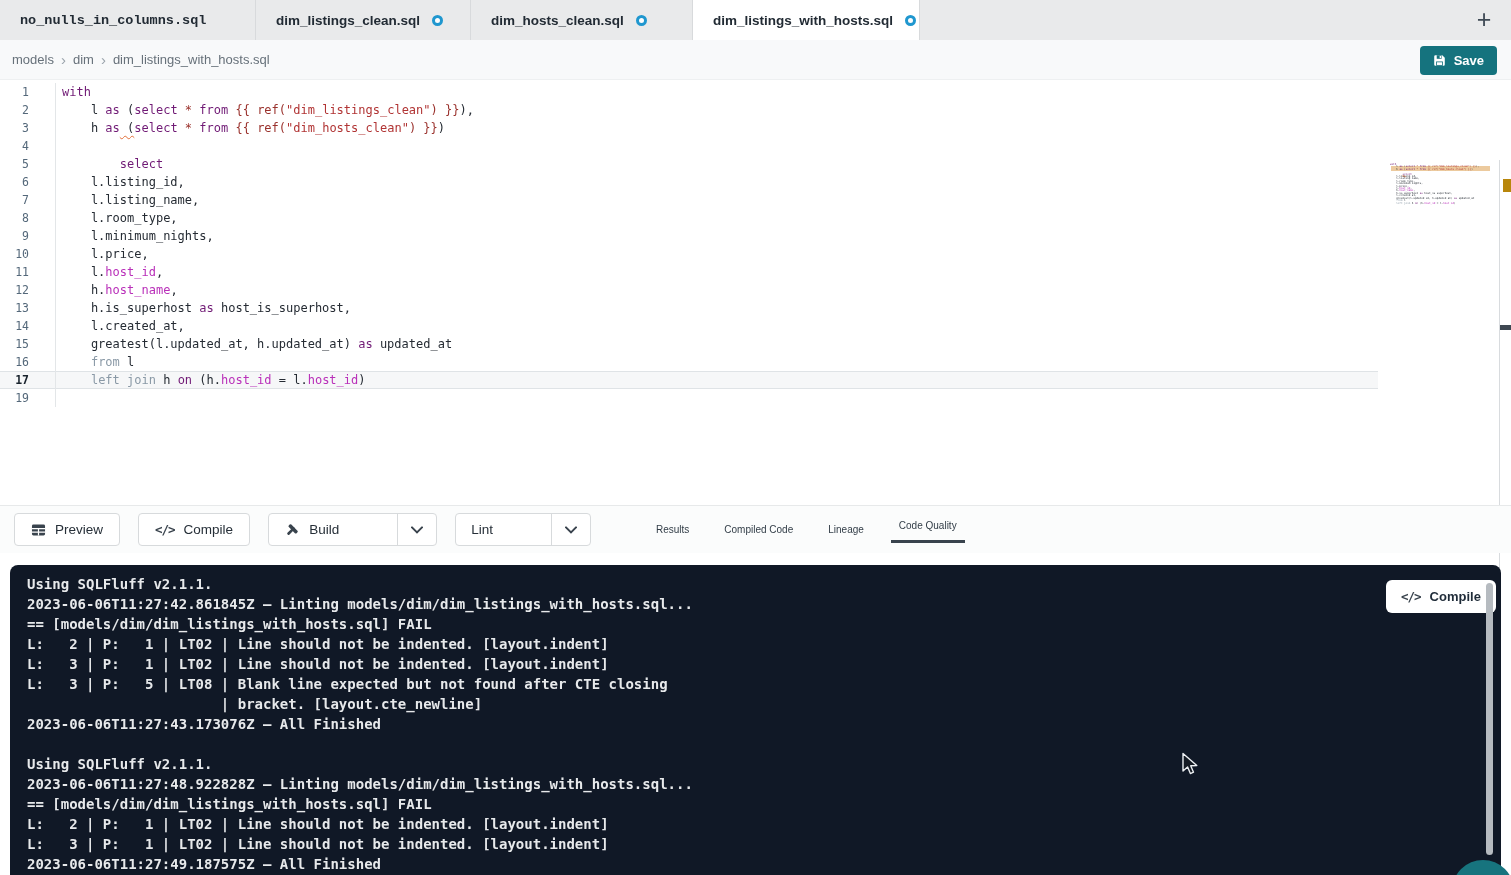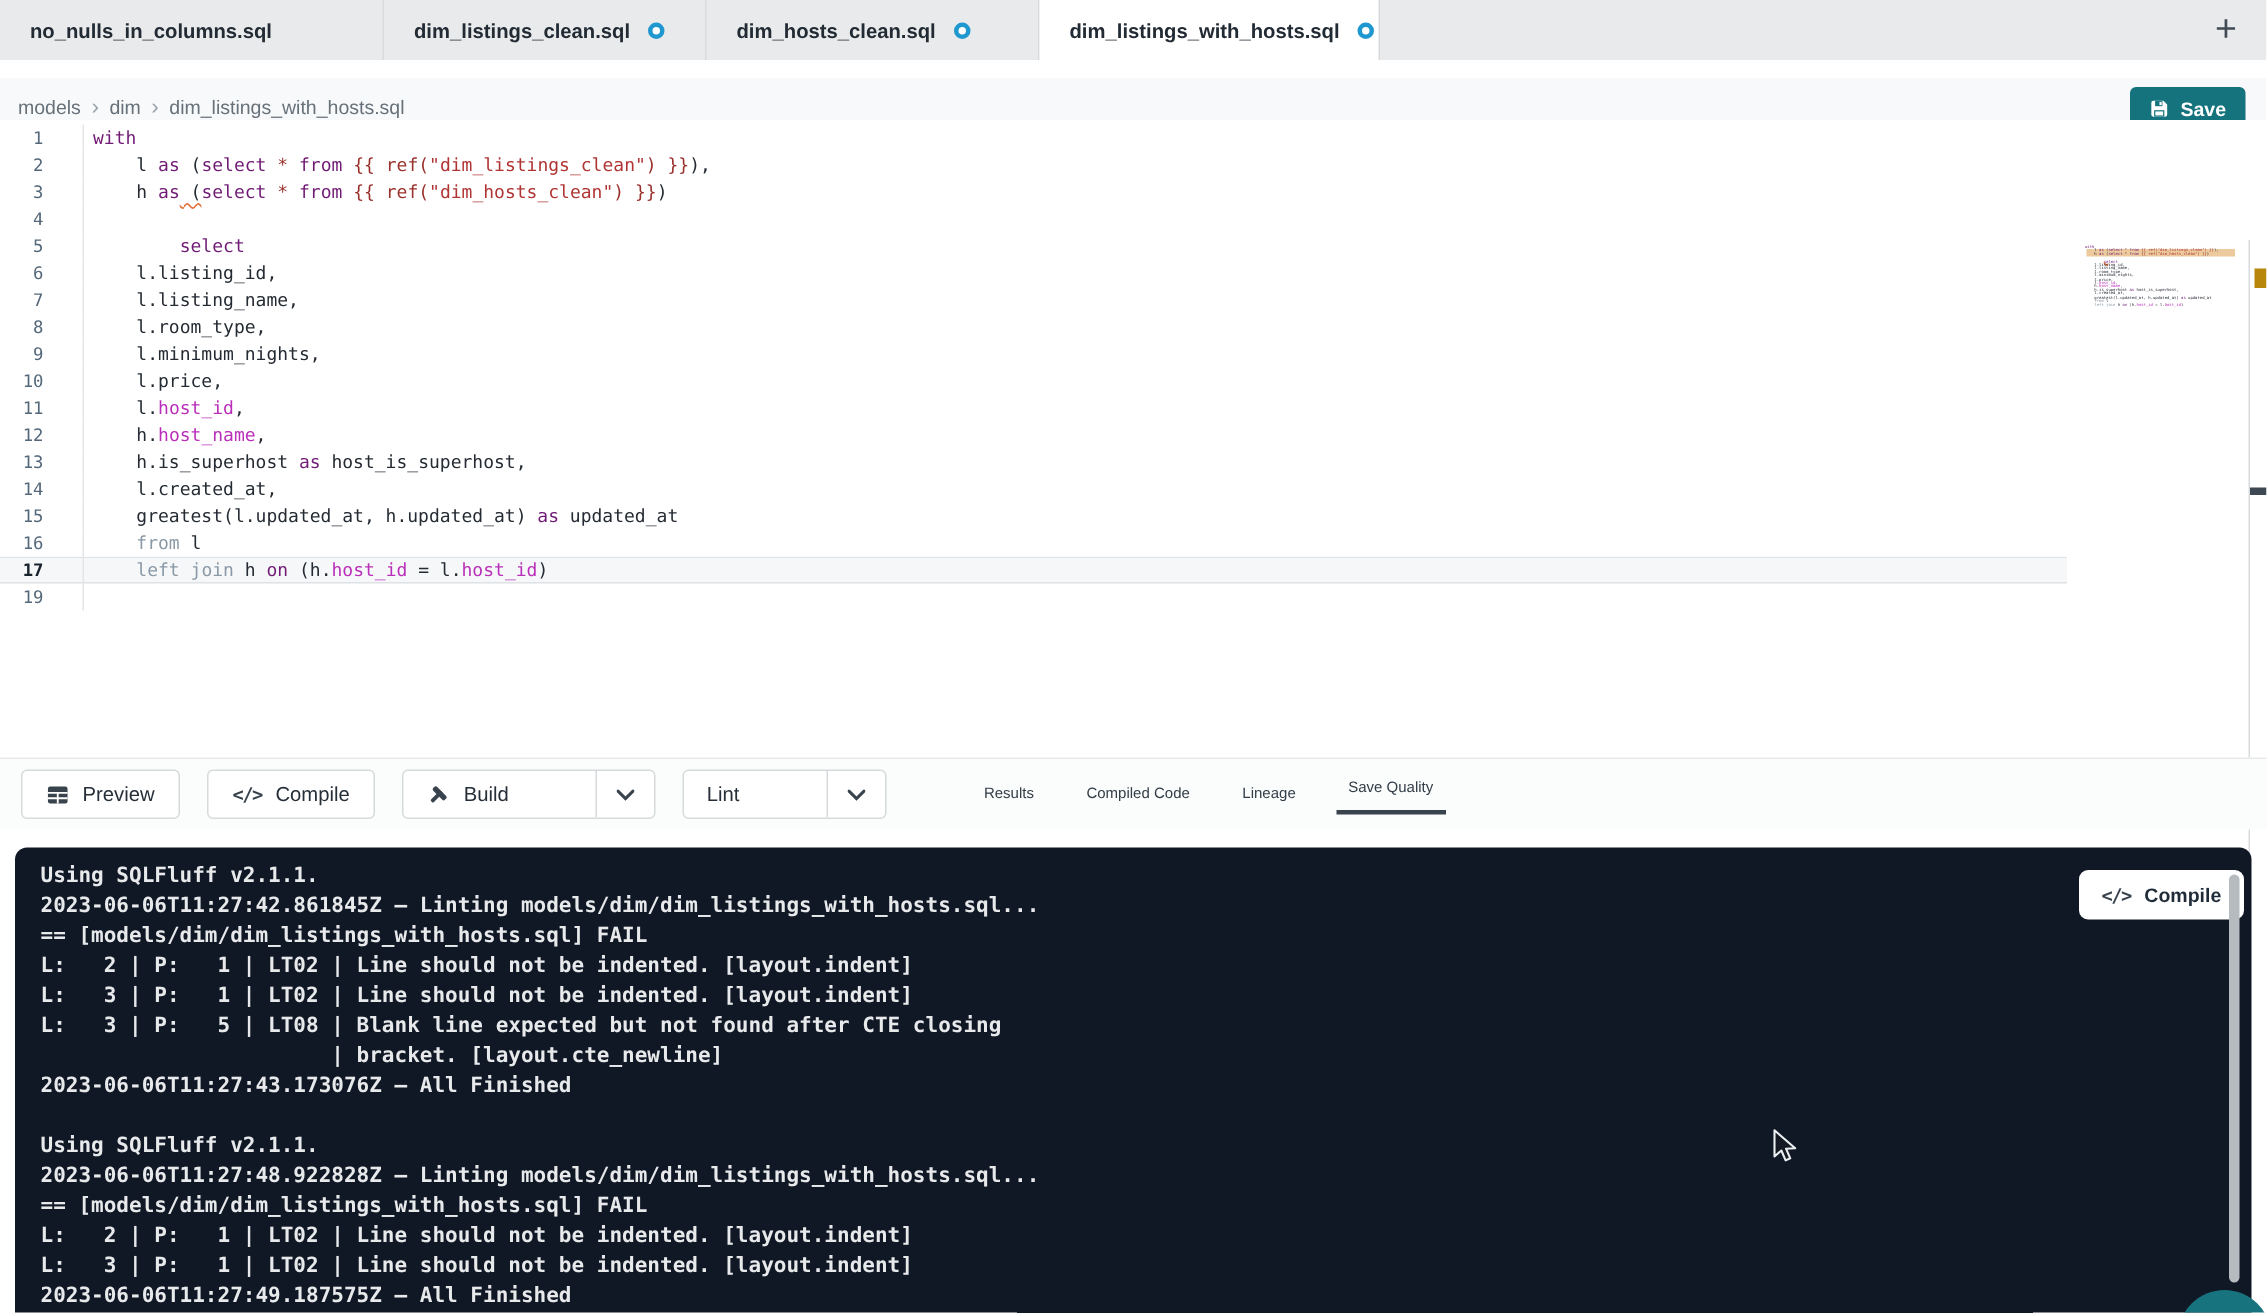--- a/index.html
+++ b/index.html
@@ -15,21 +15,21 @@
          color:#222b34; cursor:default; }
   .tab .tab-label { white-space:nowrap; }
   .tab.active { background:#fff; }
   .dot { width:11px; height:11px; border:3px solid #1f97cf; border-radius:50%;
          background:#fdfdfd; margin-left:12px; flex:0 0 auto; }
   .new-tab { position:absolute; right:12px; top:4px; width:30px; height:30px;
              font-size:25px; font-weight:300; color:#3f4a55; display:flex;
              align-items:center; justify-content:center; }
 
   
-  .crumbbar { position:absolute; left:0; top:52px; width:1511px; height:40px;
+  .crumbbar { position:absolute; left:0; top:40px; width:1511px; height:40px;
               background:#f8f9fa; border-bottom:1px solid #eef0f1;
               display:flex; align-items:center; padding-left:12px; }
   .crumb { font-size:13px; color:#67717a; }
   .crumb-sep { color:#9aa3ab; font-size:15px; margin:0 7px; }
   .save-btn { position:absolute; right:14px; top:6px; height:29px;
               background:#15737e; border-radius:4px; color:#fff; font-size:13px;
               font-weight:600; display:flex; align-items:center; gap:8px;
               padding:0 13px; border:none; }
 
   
@@ -103,21 +103,21 @@
             height:62px; border-radius:50%; background:#17747e; z-index:6; }
   .cursor { position:absolute; left:1180px; top:752px; z-index:10; }
 </style>
 </head>
 <body>
 
 <div id="app">
 
   <div class="tabbar">
 
-  <div class="tab" style="width: 256px;">
+  <div class="tab" style="width: 256px; font-family: Liberation Mono, monospace;">
         <span class="tab-label">no_nulls_in_columns.sql</span>
       </div>
       <div class="tab" style="width: 215px;">
         <span class="tab-label">dim_listings_clean.sql</span>
         <span class="dot"></span>
       </div>
       <div class="tab" style="width: 222px;">
         <span class="tab-label">dim_hosts_clean.sql</span>
         <span class="dot"></span>
       </div>
@@ -279,21 +279,21 @@
             <path d="M1 1.4l5 5 5-5" stroke="#39434d" stroke-width="2" fill="none" stroke-linecap="round"></path>
           </svg>
         </span>
       </div>
     </div>
 
     <div class="qtabs">
       <div class="q-tab">Results</div>
       <div class="q-tab">Compiled Code</div>
       <div class="q-tab">Lineage</div>
-      <div class="q-tab active">Save Quality</div>
+      <div class="q-tab active">Code Quality</div>
     </div>
   </div>
 
   <div class="terminal">
     <div id="terminal-lines">
         <div class="t-line">Using SQLFluff v2.1.1.</div>
         <div class="t-line">2023-06-06T11:27:42.861845Z — Linting models/dim/dim_listings_with_hosts.sql...</div>
         <div class="t-line">== [models/dim/dim_listings_with_hosts.sql] FAIL</div>
         <div class="t-line">L:   2 | P:   1 | LT02 | Line should not be indented. [layout.indent]</div>
         <div class="t-line">L:   3 | P:   1 | LT02 | Line should not be indented. [layout.indent]</div>

